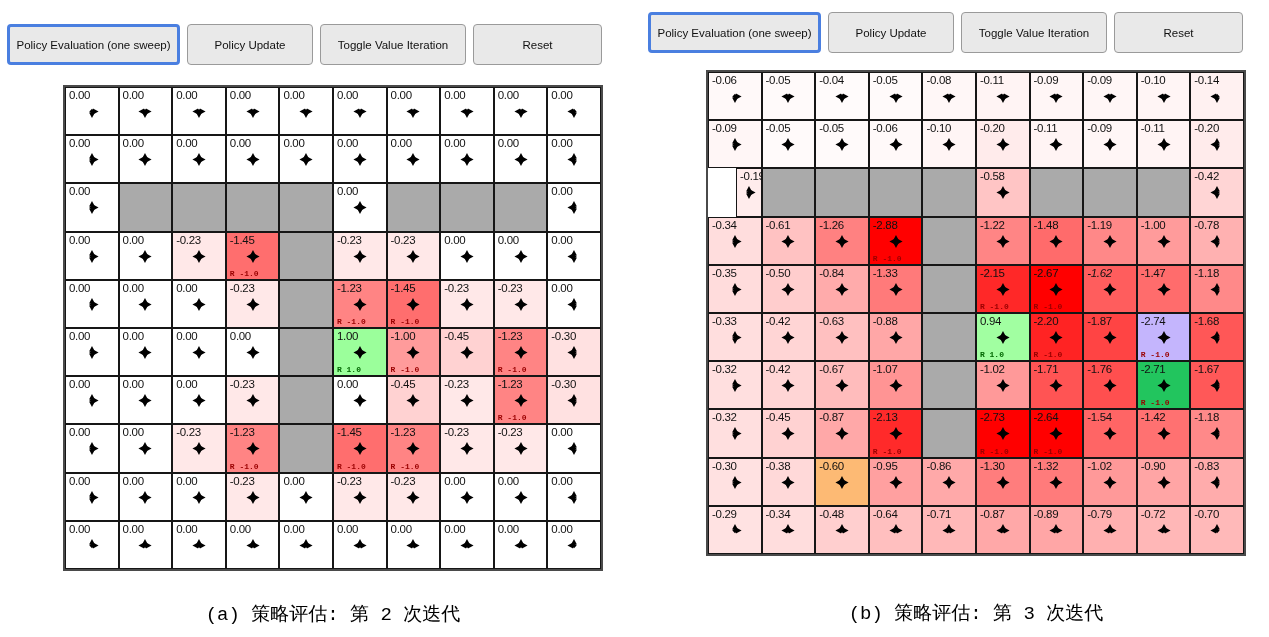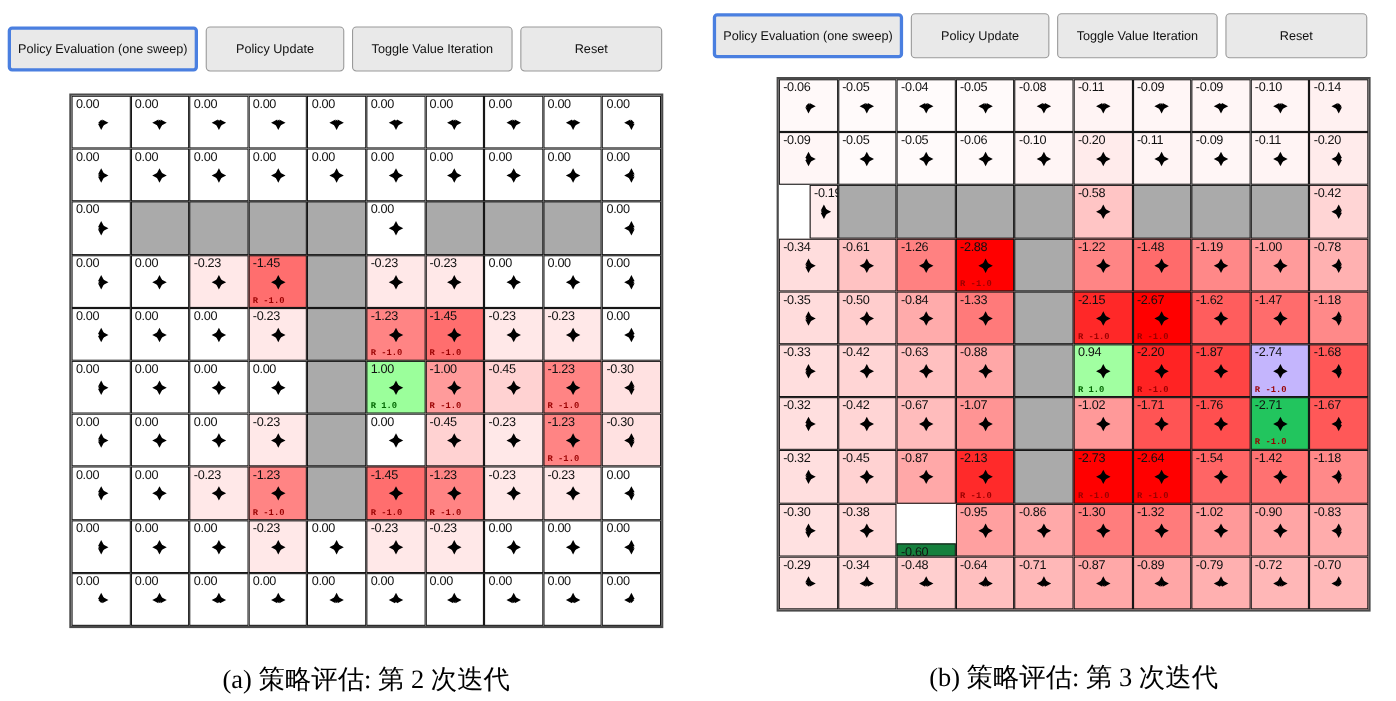--- a/index.html
+++ b/index.html
@@ -19,21 +19,21 @@
   .btn.b4{width:129px;}
   .gridwrap-a{margin-left:56px;margin-top:20px;}
   .gridwrap-b{margin-left:58px;margin-top:17px;}
   .grid{display:grid;grid-template-columns:repeat(10,53.6px);grid-auto-rows:48.2px;
         border:2px solid #4a4a4a;width:fit-content;background:#fff;}
   .cell{position:relative;border:1px solid #161616;box-sizing:border-box;background:#fff;}
   .cell.wall{background:var(--wall,#aaaaaa);}
   .val{position:absolute;top:1px;left:3px;font-size:11.5px;letter-spacing:-0.3px;color:#111;}
   .arrow{position:absolute;top:15px;left:50%;transform:translateX(-50%);}
   .rlab{position:absolute;bottom:1px;left:3px;font-size:8px;font-weight:bold;font-family:Liberation Mono, monospace;}
-  .caption{font-family:Liberation Serif, serif;font-size:24px;color:#000;text-align:center;}
+  .caption{font-family:Liberation Mono, monospace;font-size:19px;color:#000;text-align:center;}
   .caption-a{margin-top:30px;margin-left:56px;width:540px;}
   .caption-b{margin-top:44px;margin-left:58px;width:540px;}
 </style>
 </head>
 <body>
 
 <div class="page">
 
   <div class="panel panel-a">
     <div class="toolbar">
@@ -1286,21 +1286,21 @@
             <span class="val">-2.67</span>
             <svg class="arrow" width="17" height="17" viewBox="0 0 22 22" fill="#000">
               <polygon points="11,7.6 14.4,11 11,14.4 7.6,11"></polygon>
               <polygon points="11,2.5 7.2,9.8 14.8,9.8"></polygon>
               <polygon points="11,19.5 7.2,12.2 14.8,12.2"></polygon>
               <polygon points="2.5,11 9.8,7.2 9.8,14.8"></polygon>
               <polygon points="19.5,11 12.2,7.2 12.2,14.8"></polygon>
             </svg>
             <span class="rlab" style="color: rgb(153, 0, 0);">R -1.0</span>
           </div>
-          <div class="cell" style="background: rgb(255, 93, 93);">
+          <div class="cell" style="background: rgb(255, 93, 93); font-style: italic;">
             <span class="val">-1.62</span>
             <svg class="arrow" width="17" height="17" viewBox="0 0 22 22" fill="#000">
               <polygon points="11,7.6 14.4,11 11,14.4 7.6,11"></polygon>
               <polygon points="11,2.5 7.2,9.8 14.8,9.8"></polygon>
               <polygon points="11,19.5 7.2,12.2 14.8,12.2"></polygon>
               <polygon points="2.5,11 9.8,7.2 9.8,14.8"></polygon>
               <polygon points="19.5,11 12.2,7.2 12.2,14.8"></polygon>
             </svg>
           </div>
           <div class="cell" style="background: rgb(255, 108, 108);">
@@ -1608,21 +1608,21 @@
           <div class="cell" style="background: rgb(255, 217, 217);">
             <span class="val">-0.38</span>
             <svg class="arrow" width="17" height="17" viewBox="0 0 22 22" fill="#000">
               <polygon points="11,7.6 14.4,11 11,14.4 7.6,11"></polygon>
               <polygon points="11,2.5 7.2,9.8 14.8,9.8"></polygon>
               <polygon points="11,19.5 7.2,12.2 14.8,12.2"></polygon>
               <polygon points="2.5,11 9.8,7.2 9.8,14.8"></polygon>
               <polygon points="19.5,11 12.2,7.2 12.2,14.8"></polygon>
             </svg>
           </div>
-          <div class="cell" style="background: #15803d; margin-top: 36px;">
+          <div class="cell" style="background: #fdba74;">
             <span class="val">-0.60</span>
             <svg class="arrow" width="17" height="17" viewBox="0 0 22 22" fill="#000">
               <polygon points="11,7.6 14.4,11 11,14.4 7.6,11"></polygon>
               <polygon points="11,2.5 7.2,9.8 14.8,9.8"></polygon>
               <polygon points="11,19.5 7.2,12.2 14.8,12.2"></polygon>
               <polygon points="2.5,11 9.8,7.2 9.8,14.8"></polygon>
               <polygon points="19.5,11 12.2,7.2 12.2,14.8"></polygon>
             </svg>
           </div>
           <div class="cell" style="background: rgb(255, 160, 160);">

